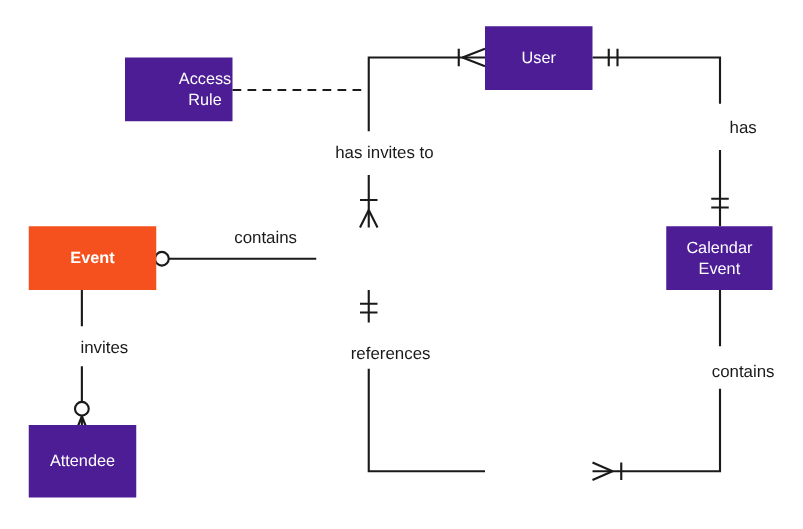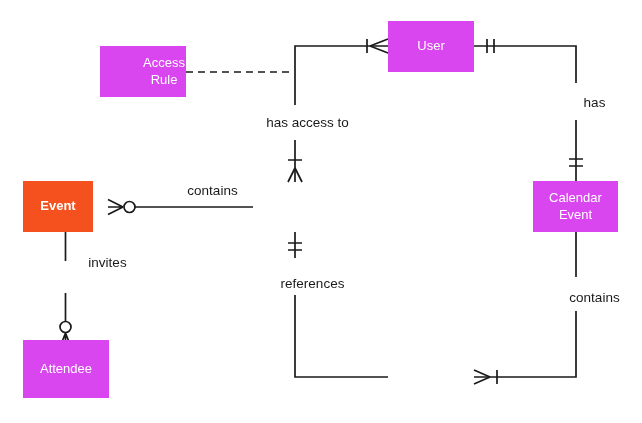--- a/index.html
+++ b/index.html
@@ -22,21 +22,21 @@
     align-items: center;
     justify-content: center;
     text-align: center;
     color: #ffffff;
     font-size: 13px;
     line-height: 1.3;
     padding: 2px 6px;
     box-sizing: border-box;
   }
   .entity.primary   { background: #f4511e; font-weight: bold; }
-  .entity.secondary { background: #d946ef; font-weight: normal; }
+  .entity.secondary { background: #4c1d95; font-weight: normal; }
   .rel-label {
     position: absolute;
     transform: translate(-50%, -50%);
     font-size: 13.5px;
     color: #1a1a1a;
     white-space: nowrap;
     padding-left: 35px;
   }
 </style>
 </head>
@@ -74,39 +74,39 @@
   </svg>
 
   <div class="entity secondary" style="left:100px; top:46px; width:86px; height:51px;padding-left:48px;">
     <span>Access Rule</span>
   </div>
 
   <div class="entity secondary" style="left:388px; top:21px; width:86px; height:51px;">
     <span>User</span>
   </div>
 
-  <div class="entity primary" style="left:23px; top:181px; width:70px; height:51px;text-align:center;">
+  <div class="entity primary" style="left:23px; top:181px; width:102px; height:51px;text-align:center;">
     <span>Event</span>
   </div>
 
 
   <div class="entity secondary" style="left:533px; top:181px; width:85px; height:51px;">
     <span>Calendar Event</span>
   </div>
 
   <div class="entity secondary" style="left:23px; top:340px; width:86px; height:58px;">
     <span>Attendee</span>
   </div>
 
 
-  <div class="rel-label" style="left:290px; top:122px;">has access to</div>
+  <div class="rel-label" style="left:290px; top:122px;">has invites to</div>
 
   <div class="rel-label" style="left:577px; top:102px;">has</div>
 
   <div class="rel-label" style="left:195px; top:190px;">contains</div>
 
-  <div class="rel-label" style="left:66px; top:262px;margin-left:24px;">invites</div>
+  <div class="rel-label" style="left:66px; top:278px;">invites</div>
 
   <div class="rel-label" style="left:295px; top:283px;">references</div>
 
   <div class="rel-label" style="left:577px; top:297px;">contains</div>
 
 </div>
 
 </body></html>

